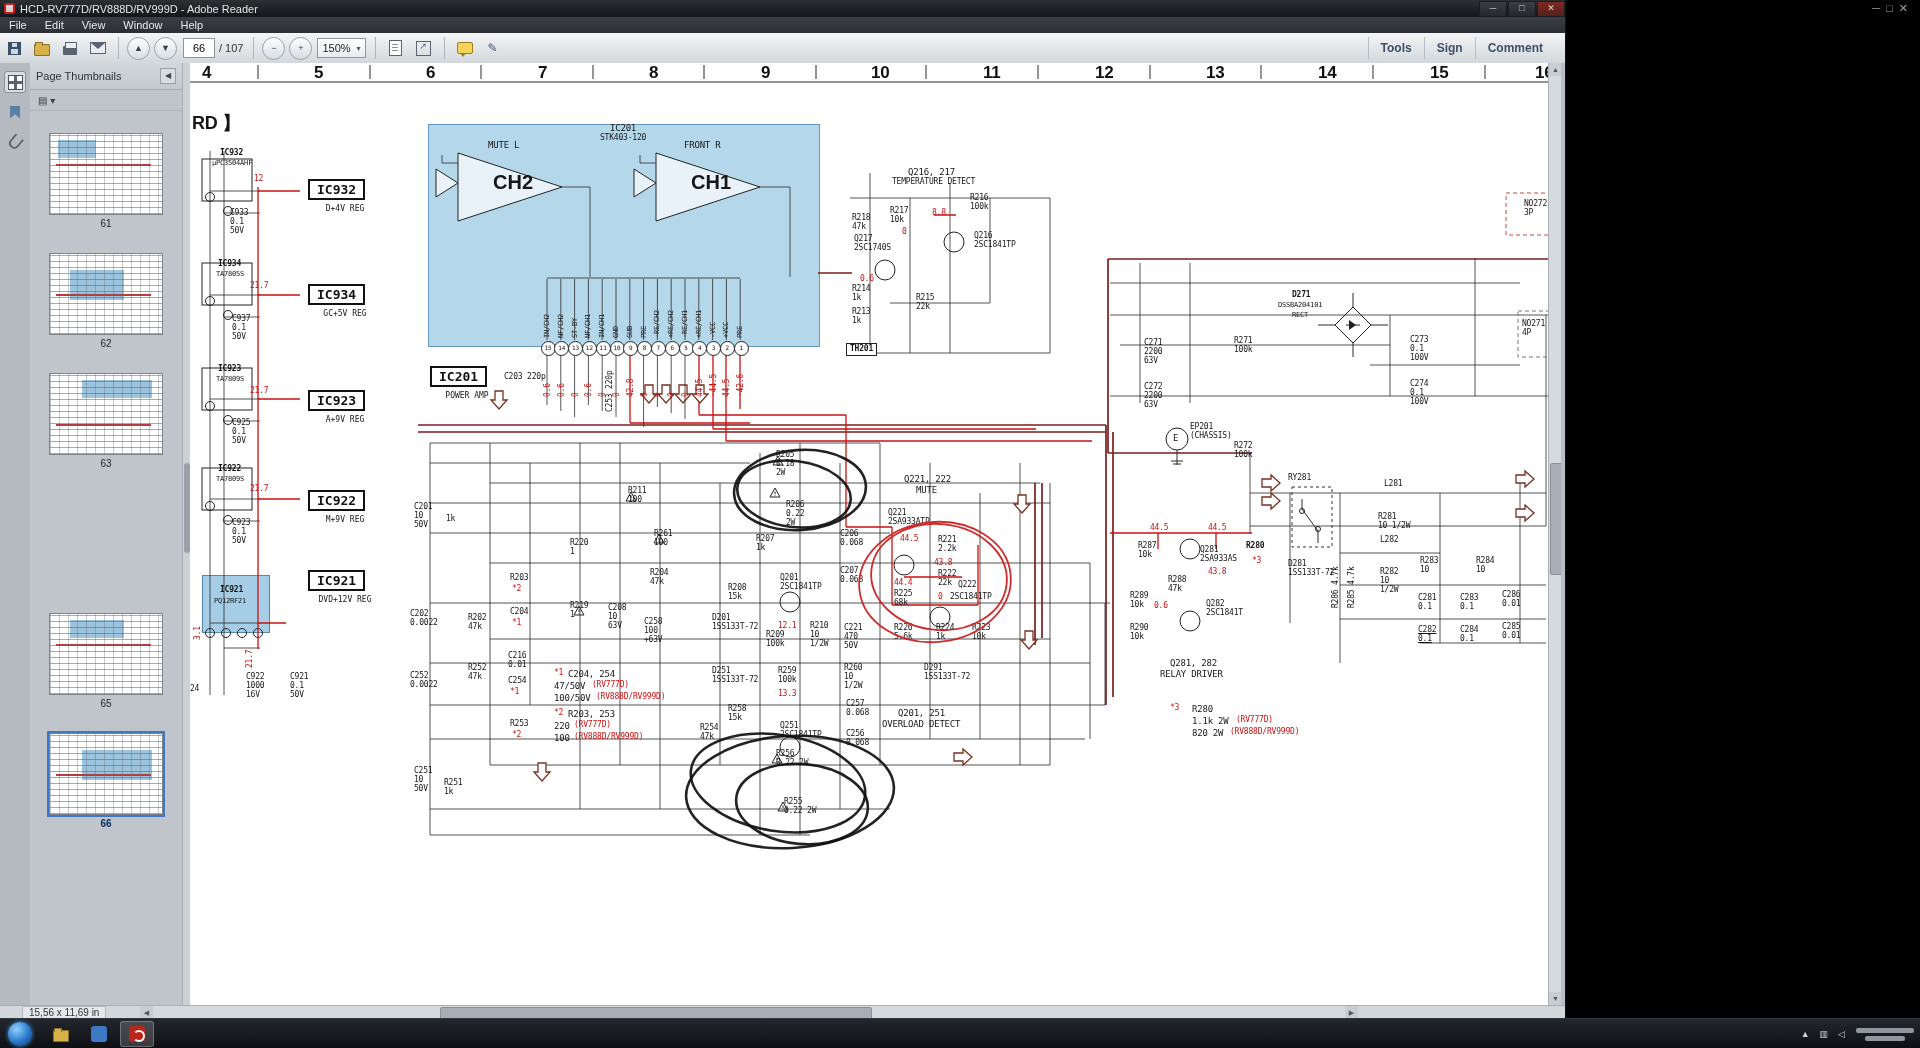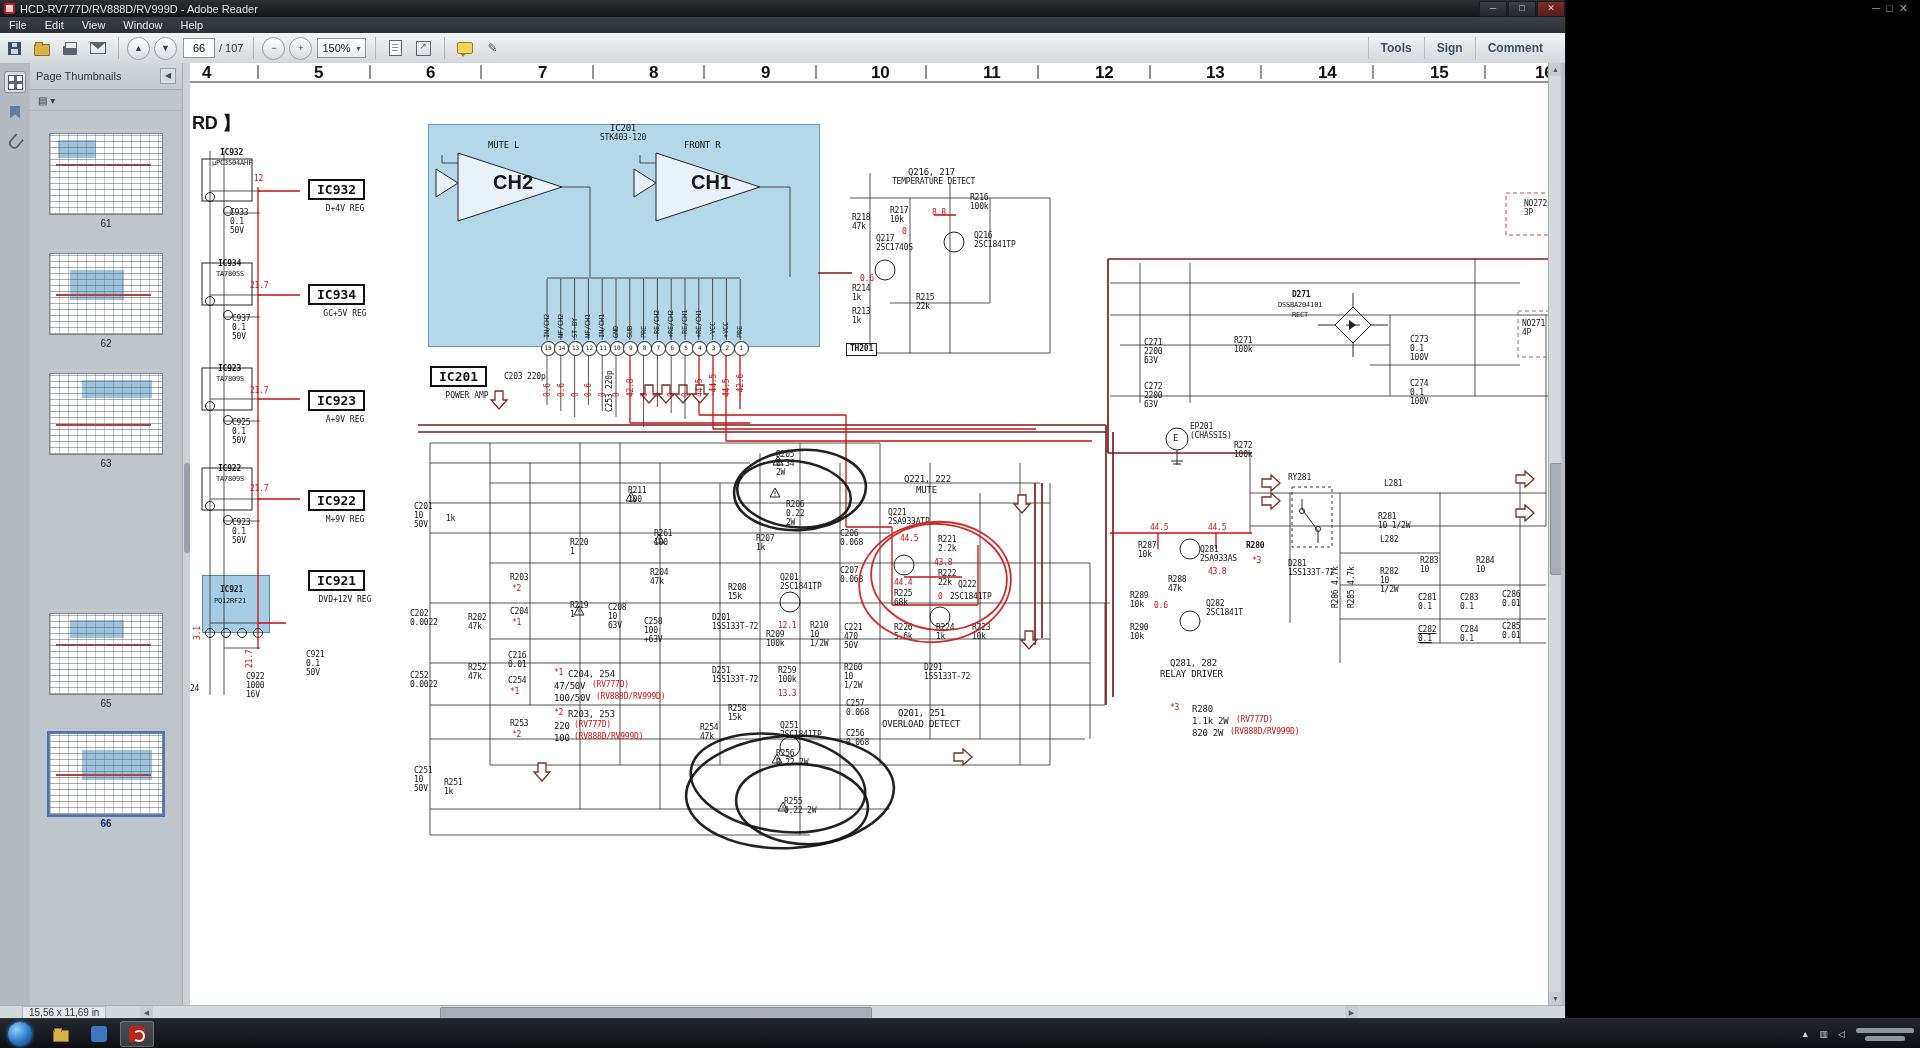--- a/index.html
+++ b/index.html
@@ -421,21 +421,21 @@
             <div class="sl" style="left: 42px; top: 456px;">C923
 0.1
 50V</div>
             <div class="sl bold" style="left: 30px; top: 523px;">IC921</div>
             <div class="sl" style="left: 24px; top: 535px; font-size: 7px;">PQ12RF21</div>
             <div class="sl rot red" style="left: 4px; top: 577px;">3.1</div>
             <div class="sl rot red" style="left: 56px; top: 605px;">21.7</div>
             <div class="sl" style="left: 56px; top: 610px;">C922
 1000
 16V</div>
-            <div class="sl" style="left: 100px; top: 588px; margin-left: 16px;">C921
+            <div class="sl" style="left: 100px; top: 610px;">C921
 0.1
 50V</div>
             <div class="sl" style="left: 0px; top: 622px;">24</div>
             <div class="sl" style="left: 420px; top: 60px; font-size: 9px;">IC201</div>
             <div class="sl" style="left: 410px; top: 71px;">STK403-120</div>
             <div class="sl" style="left: 298px; top: 77px; font-size: 9px;">MUTE L</div>
             <div class="sl" style="left: 494px; top: 77px; font-size: 9px;">FRONT R</div>
             <div class="sl bigch" style="left: 303px; top: 108px;">CH2</div>
             <div class="sl bigch" style="left: 501px; top: 108px;">CH1</div>
             <div class="sl" style="left: 314px; top: 310px;">C203 220p</div>
@@ -443,21 +443,21 @@
             <div class="sl" style="left: 718px; top: 104px; font-size: 9px;">Q216, 217</div>
             <div class="sl" style="left: 702px; top: 115px;">TEMPERATURE DETECT</div>
             <div class="sl" style="left: 662px; top: 151px;">R218
 47k</div>
             <div class="sl" style="left: 700px; top: 144px;">R217
 10k</div>
             <div class="sl red" style="left: 742px; top: 146px;">8.8</div>
             <div class="sl" style="left: 780px; top: 131px;">R216
 100k</div>
             <div class="sl red" style="left: 712px; top: 165px;">0</div>
-            <div class="sl" style="left: 686px; top: 172px;">Q217
+            <div class="sl" style="left: 664px; top: 172px;">Q217
 2SC1740S</div>
             <div class="sl" style="left: 784px; top: 169px;">Q216
 2SC1841TP</div>
             <div class="sl red" style="left: 670px; top: 212px;">0.6</div>
             <div class="sl" style="left: 662px; top: 222px;">R214
 1k</div>
             <div class="sl" style="left: 726px; top: 231px;">R215
 22k</div>
             <div class="sl" style="left: 662px; top: 245px;">R213
 1k</div>
@@ -558,21 +558,21 @@
 0.1</div>
             <div class="sl" style="left: 1312px; top: 560px;">C285
 0.01</div>
             <div class="sl red" style="left: 980px; top: 641px;">*3</div>
             <div class="sl" style="left: 1002px; top: 641px; font-size: 9px;">R280</div>
             <div class="sl" style="left: 1002px; top: 653px; font-size: 9px;">1.1k 2W</div>
             <div class="sl red" style="left: 1046px; top: 653px;">(RV777D)</div>
             <div class="sl" style="left: 1002px; top: 665px; font-size: 9px;">820 2W</div>
             <div class="sl red" style="left: 1040px; top: 665px;">(RV888D/RV999D)</div>
             <div class="sl" style="left: 586px; top: 388px;">R205
-0.34
+0.18
 2W</div>
             <div class="sl" style="left: 596px; top: 438px;">R206
 0.22
 2W</div>
             <div class="sl" style="left: 438px; top: 424px;">R211
 100</div>
             <div class="sl" style="left: 464px; top: 467px;">R261
 100</div>
             <div class="sl" style="left: 380px; top: 476px;">R220
 1</div>

